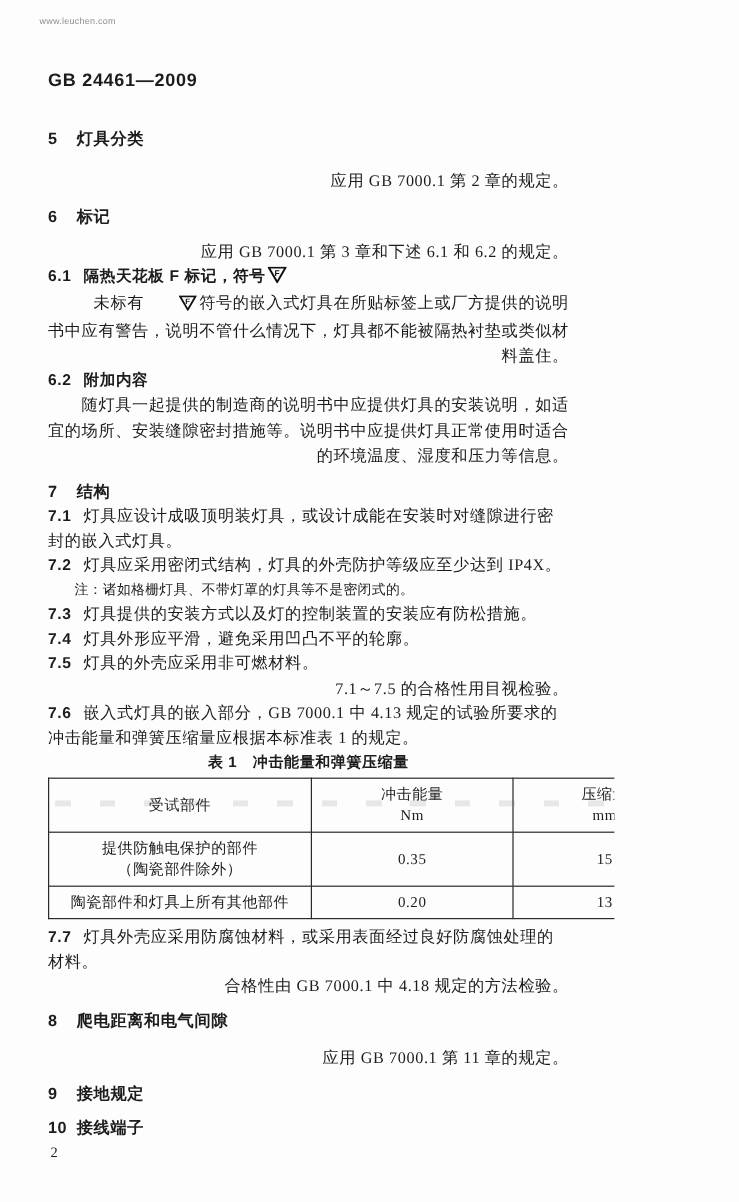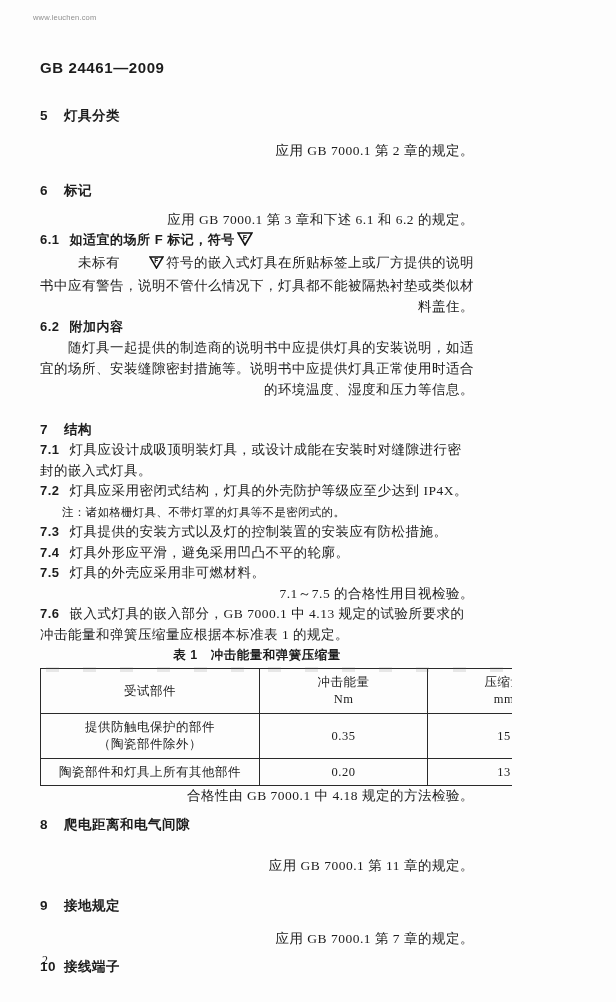--- a/index.html
+++ b/index.html
@@ -24,21 +24,21 @@
     font-family:"Liberation Sans","DejaVu Sans",sans-serif;
     font-weight:bold;font-size:13.5px;line-height:20px;
   }
   .h1 .hnum{display:inline-block;min-width:24px;}
   .h2{
     font-family:"Liberation Sans","DejaVu Sans",sans-serif;
     font-weight:bold;font-size:13px;line-height:20px;
   }
   .h2 .hnum{display:inline-block;margin-right:10px;}
   .mt28{margin-top:28px;} .mt14{margin-top:14px;} .mt12{margin-top:12px;}
-  .mt10{margin-top:20px;} .mt8{margin-top:8px;}
+  .mt10{margin-top:10px;} .mt8{margin-top:8px;}
   p{margin:0;}
   .body{line-height:21px;}
   .indent{text-indent:2em;text-align:right;}
   .clause{line-height:20.5px;}
   .clause .cnum{
     font-family:"Liberation Sans","DejaVu Sans",sans-serif;
     font-weight:bold;margin-right:10px;font-size:13px;
   }
   .note{
     font-size:11.5px;line-height:20.5px;margin-left:22px;color:#222;
@@ -84,21 +84,21 @@
   <div class="watermark">www.leuchen.com</div>
 
   <div class="doc-number">GB 24461—2009</div>
 
   <div class="h1 mt28"><span class="hnum">5</span><span>灯具分类</span></div>
   <p class="body indent mt14">应用 GB 7000.1 第 2 章的规定。</p>
 
   <div class="h1 mt10"><span class="hnum">6</span><span>标记</span></div>
   <p class="body indent mt8">应用 GB 7000.1 第 3 章和下述 6.1 和 6.2 的规定。</p>
 
-  <div class="h2"><span class="hnum">6.1</span><span>如适宜的场所 F 标记，符号</span><span class="fmark"><svg width="16" height="14" viewBox="0 0 24 21">
+  <div class="h2"><span class="hnum">6.1</span><span>隔热天花板 F 标记，符号</span><span class="fmark"><svg width="16" height="14" viewBox="0 0 24 21">
           <polygon points="1.5,1.5 22.5,1.5 12,19.5" fill="none" stroke="#111" stroke-width="2.4"></polygon>
           <text x="12" y="11.8" text-anchor="middle" font-size="10.5" font-weight="bold" fill="#111" font-family="Liberation Sans, sans-serif">F</text>
         </svg></span></div>
 
 
   <p class="body indent"><span>未标有</span><span class="fmark"><svg width="15" height="13" viewBox="0 0 24 21">
           <polygon points="1.5,1.5 22.5,1.5 12,19.5" fill="none" stroke="#111" stroke-width="2.4"></polygon>
           <text x="12" y="11.8" text-anchor="middle" font-size="10.5" font-weight="bold" fill="#111" font-family="Liberation Sans, sans-serif">F</text>
         </svg></span><span>符号的嵌入式灯具在所贴标签上或厂方提供的说明书中应有警告，说明不管什么情况下，灯具都不能被隔热衬垫或类似材料盖住。</span></p>
 
@@ -146,26 +146,26 @@
         <td>15</td>
       </tr>
       <tr class="r2">
         <td>陶瓷部件和灯具上所有其他部件</td>
         <td>0.20</td>
         <td>13</td>
       </tr>
     </tbody>
   </table>
 
+  <p class="clause" style="margin-top:5px;"><b class="cnum">7.7</b><span>灯具外壳应采用防腐蚀材料，或采用表面经过良好防腐蚀处理的材料。</span></p>
   <p class="clause indent">合格性由 GB 7000.1 中 4.18 规定的方法检验。</p>
 
   <div class="h1 mt8"><span class="hnum">8</span><span>爬电距离和电气间隙</span></div>
   <p class="body indent mt10">应用 GB 7000.1 第 11 章的规定。</p>
 
   <div class="h1 mt10"><span class="hnum">9</span><span>接地规定</span></div>
-  <p class="body indent mt12">应用 GB 7000.1 第 7 章的规定。</p>
 
   <div class="h1 mt8"><span class="hnum">10</span><span>接线端子</span></div>
 
   <div class="scan-smudge"></div>
 
   <div class="page-number">2</div>
 </div>
 
 </body></html>

